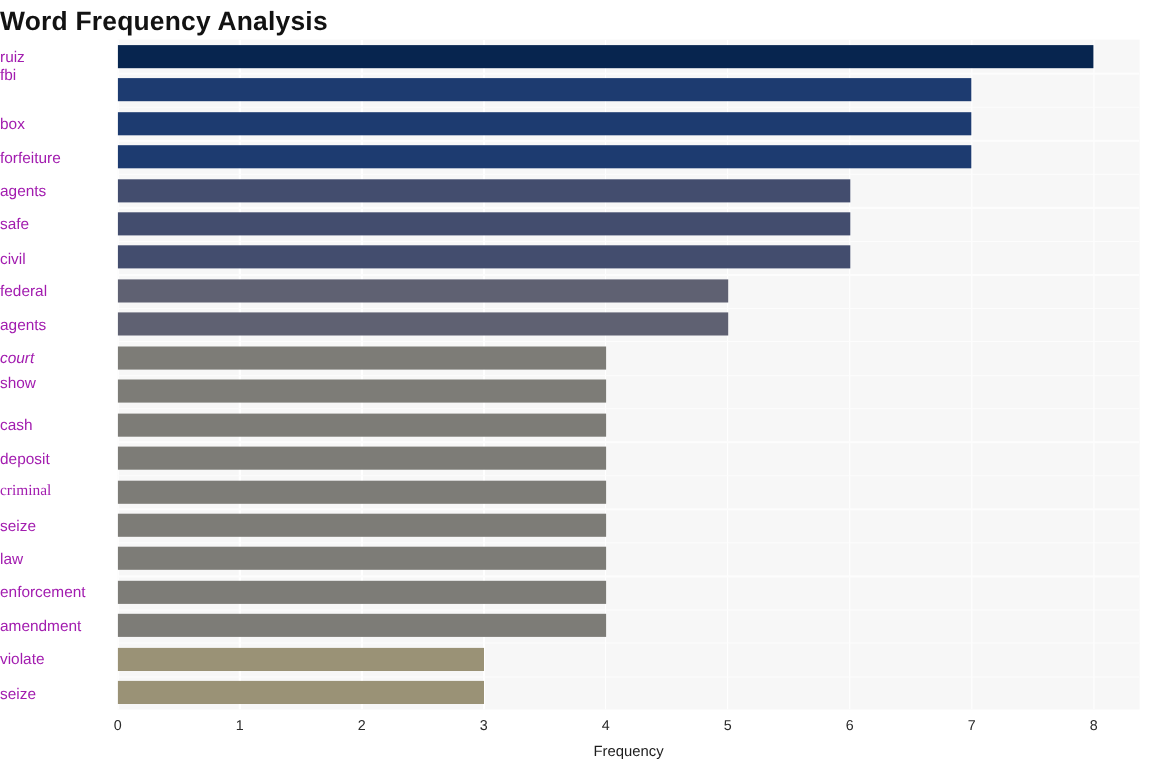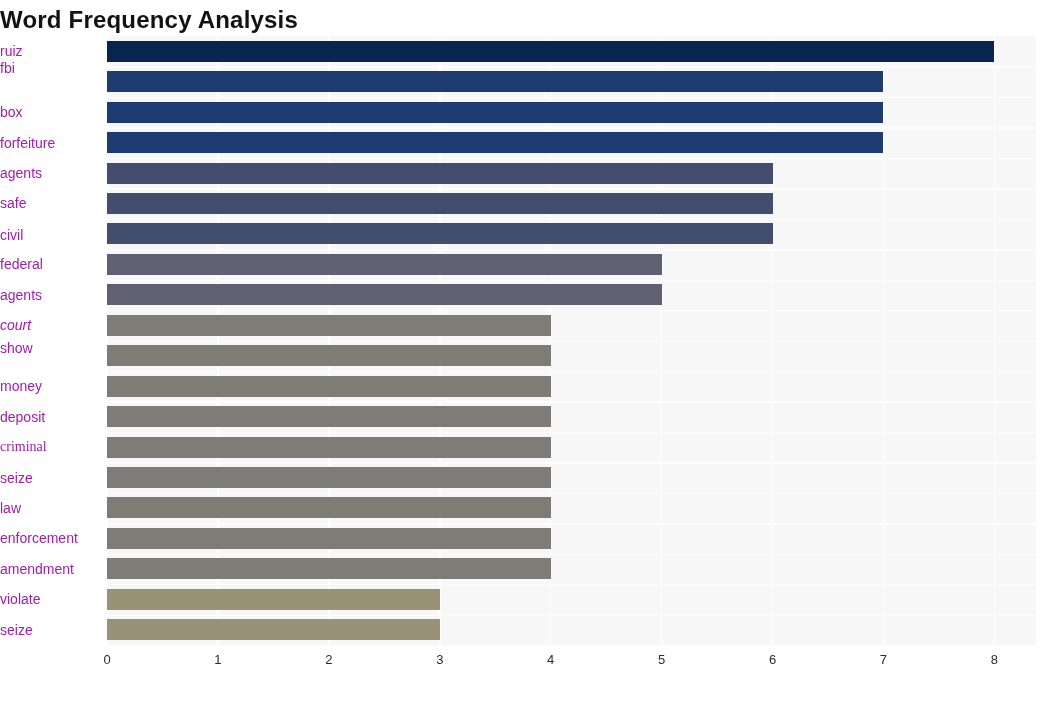--- a/index.html
+++ b/index.html
@@ -165,21 +165,21 @@
       <div class="ytick" style="top: 25px;">fbi</div>
       <div class="ytick" style="top: 69.125px;">box</div>
       <div class="ytick" style="top: 99.575px;">forfeiture</div>
       <div class="ytick" style="top: 130.025px;">agents</div>
       <div class="ytick" style="top: 160.475px;">safe</div>
       <div class="ytick" style="top: 192px;">civil</div>
       <div class="ytick" style="top: 221.375px;">federal</div>
       <div class="ytick" style="top: 251.825px;">agents</div>
       <div class="ytick" style="top: 282.275px; font-style: italic;">court</div>
       <div class="ytick" style="top: 305px;">show</div>
-      <div class="ytick" style="top: 343.175px;">money</div>
+      <div class="ytick" style="top: 343.175px;">cash</div>
       <div class="ytick" style="top: 373.625px;">deposit</div>
       <div class="ytick" style="top: 404.075px; font-family: Liberation Serif, serif;">criminal</div>
       <div class="ytick" style="top: 434.525px;">seize</div>
       <div class="ytick" style="top: 464.975px;">law</div>
       <div class="ytick" style="top: 495.425px;">enforcement</div>
       <div class="ytick" style="top: 525.875px;">amendment</div>
       <div class="ytick" style="top: 556.325px;">violate</div>
       <div class="ytick" style="top: 586.775px;">seize</div>
     </div>
 
@@ -188,14 +188,15 @@
       <div class="xtick" style="left: 110.925px;">1</div>
       <div class="xtick" style="left: 221.851px;">2</div>
       <div class="xtick" style="left: 332.776px;">3</div>
       <div class="xtick" style="left: 443.701px;">4</div>
       <div class="xtick" style="left: 554.627px;">5</div>
       <div class="xtick" style="left: 665.552px;">6</div>
       <div class="xtick" style="left: 776.478px;">7</div>
       <div class="xtick" style="left: 887.403px;">8</div>
     </div>
 
+  <div id="xaxis-label">Frequency</div>
 
 </div>
 
 </body></html>

